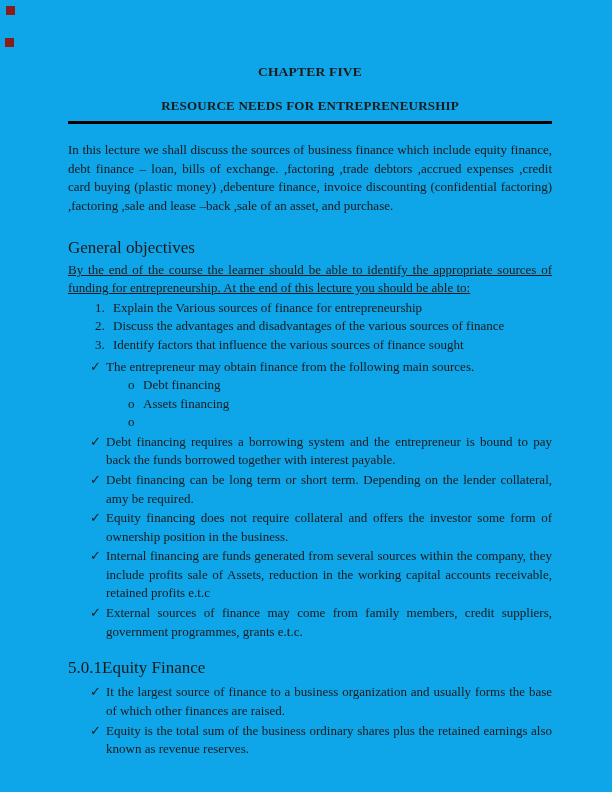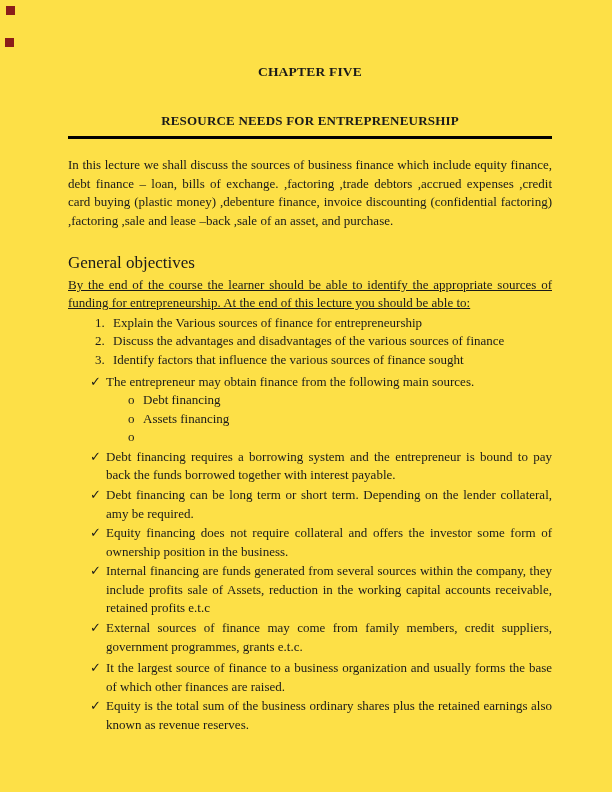--- a/index.html
+++ b/index.html
@@ -1,21 +1,21 @@
 <!DOCTYPE html>
 <html><head>
 <meta charset="utf-8">
 <style>
   html, body { margin: 0; padding: 0; background: #e9e9e9; }
   .page {
     position: relative;
     width: 612px;
     height: 792px;
     margin: 0 auto;
-    background: #fde047;
+    background: #0ea5e9;
     font-family: "Liberation Serif", serif;
     color: #1a1a1a;
     box-sizing: border-box;
     padding: 64px 60px 0 68px;
     overflow: hidden;
   }
   .scan-mark {
     position: absolute;
     width: 9px;
     height: 9px;
@@ -28,21 +28,21 @@
     text-align: center;
     font-weight: bold;
     font-size: 13.5px;
     margin: 0 0 0 0;
     letter-spacing: 0.2px;
   }
   .doc-subtitle {
     text-align: center;
     font-weight: bold;
     font-size: 13px;
-    margin: 33px 0 0 0;
+    margin: 18px 0 0 0;
     letter-spacing: 0.2px;
   }
   .rule {
     height: 3px;
     background: #000000;
     margin-top: 7px;
   }
   .body-text {
     font-size: 13px;
     line-height: 1.43;
@@ -148,20 +148,23 @@
     <div class="check-item">
       <span class="marker">✓</span>
       <span class="btext">Internal financing are funds generated from several sources within the company, they include profits sale of Assets, reduction in the working capital accounts receivable, retained profits e.t.c</span>
     </div>
     <div class="check-item">
       <span class="marker">✓</span>
       <span class="btext">External sources of finance may come from family members, credit suppliers, government programmes, grants e.t.c.</span>
     </div>
   </div>
 
+  <div class="section-heading eq-heading body-text">
+    <span class="sec-num">5.0.1</span><span>Equity Finance</span>
+  </div>
 
   <div class="bullet-block body-text">
     <div class="check-item">
       <span class="marker">✓</span>
       <span class="btext">It the largest source of finance to a business organization and usually forms the base of which other finances are raised.</span>
     </div>
     <div class="check-item">
       <span class="marker">✓</span>
       <span class="btext">Equity is the total sum of the business ordinary shares plus the retained earnings also known as revenue reserves.</span>
     </div>

